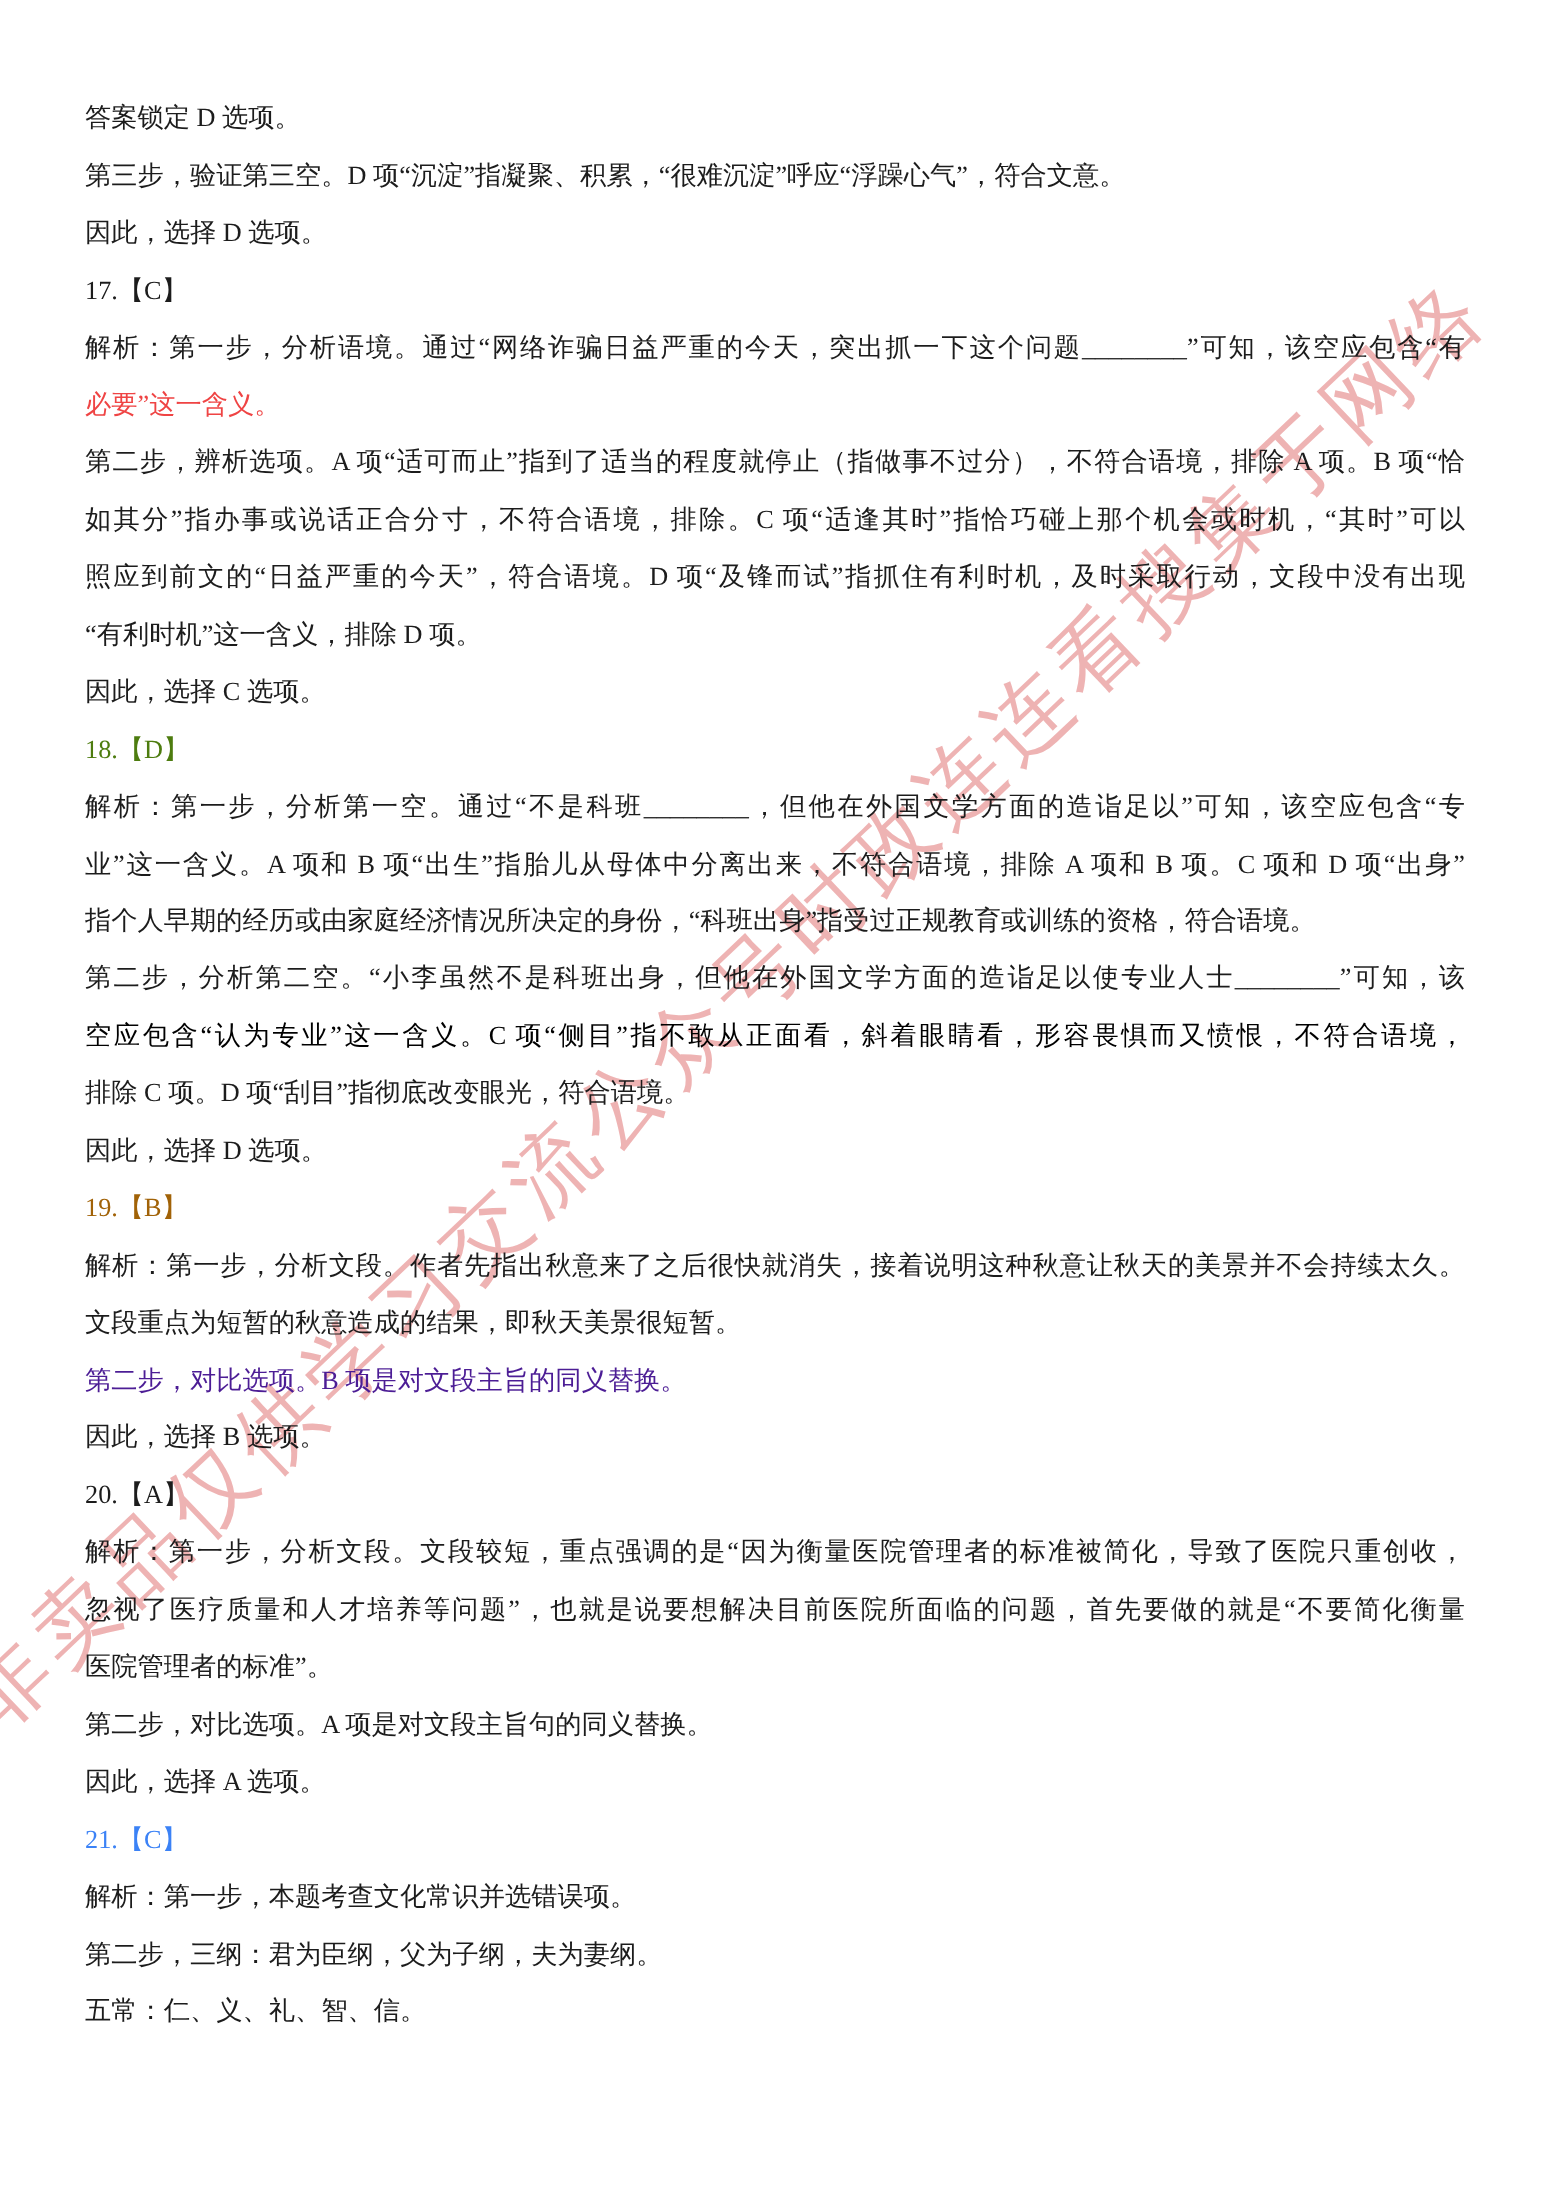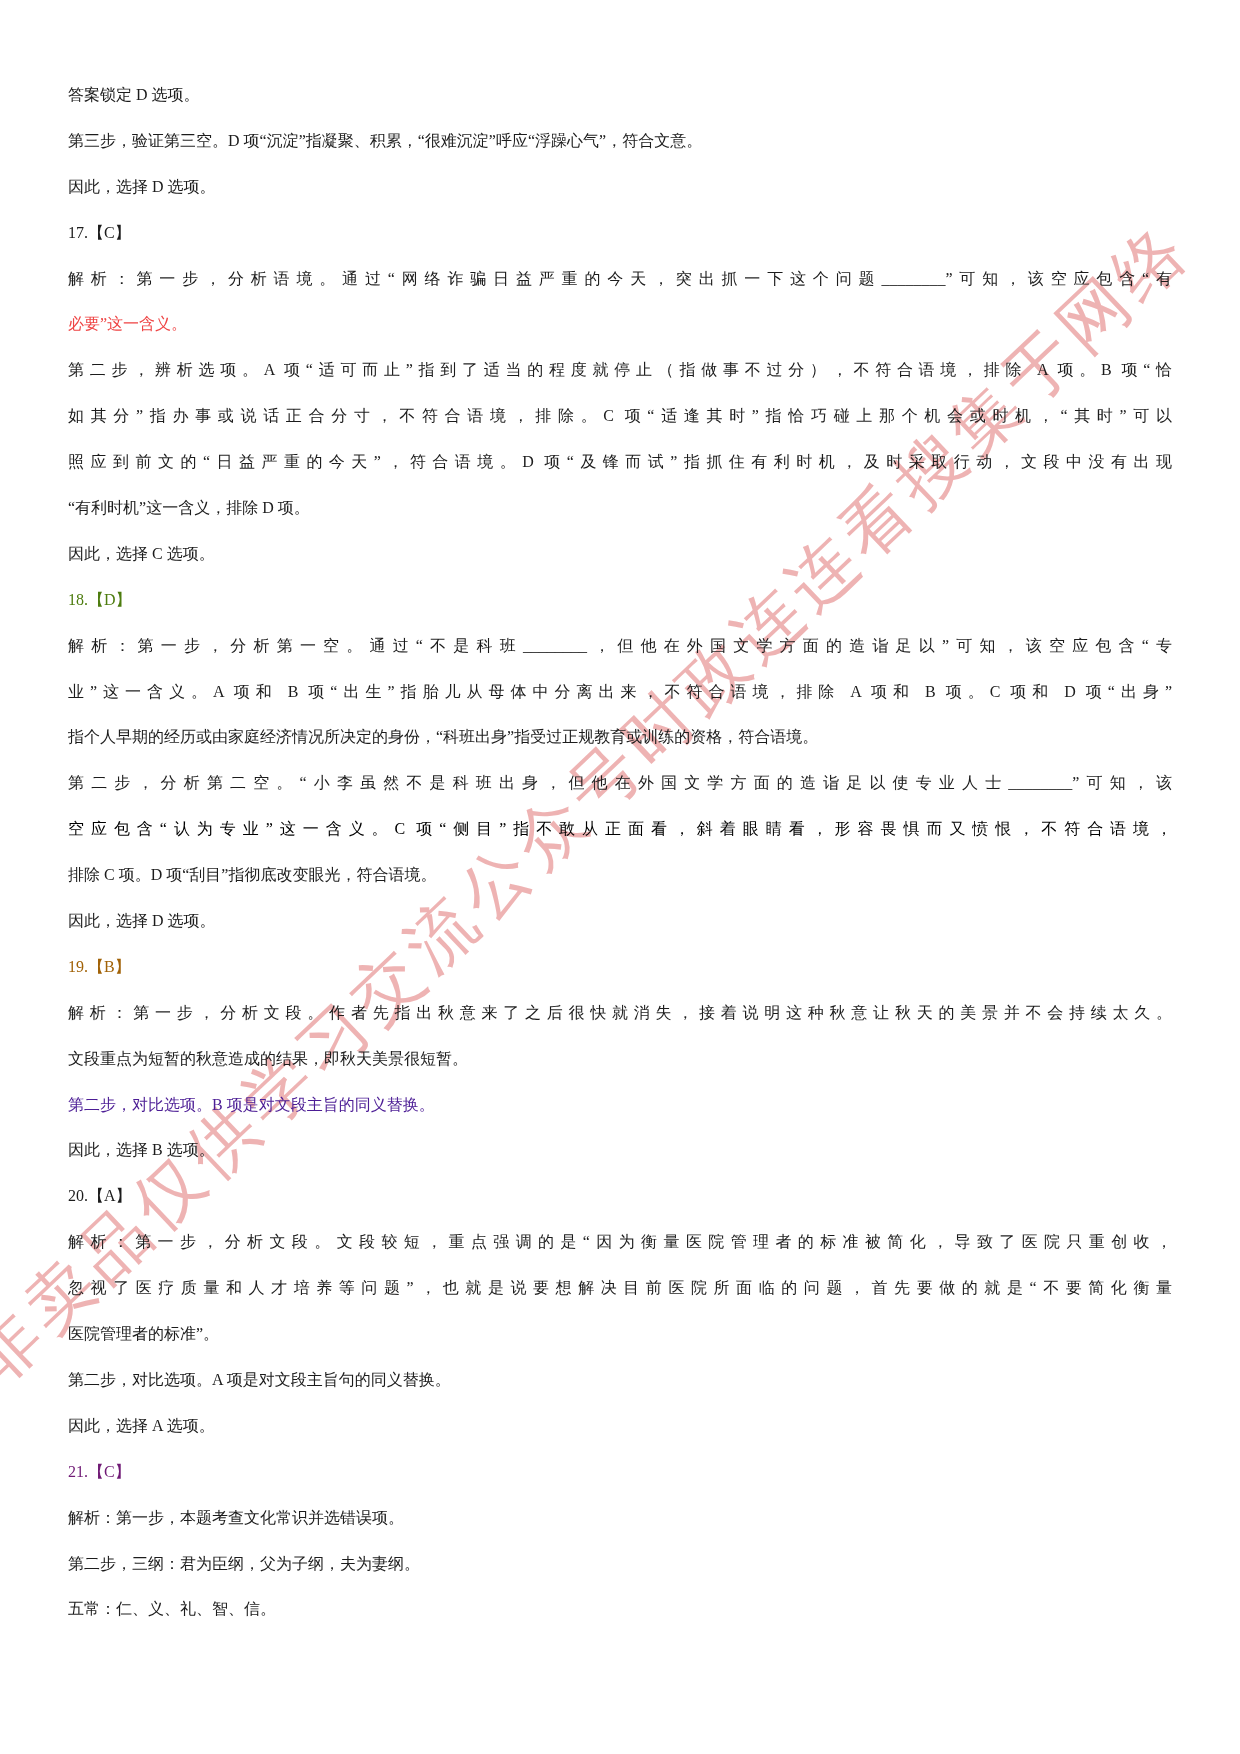--- a/index.html
+++ b/index.html
@@ -38,21 +38,21 @@
   .content {
     position: absolute;
     left: 0;
     top: 0;
     width: 1240px;
     padding: 72px 68px 0 68px;
     box-sizing: border-box;
     z-index: 2;
   }
   .line {
-    font-size: 16px;
+    font-size: 21px;
     line-height: 45.9px;
     height: 45.9px;
     color: #1c1c1c;
     text-align: left;
     white-space: normal;
     word-break: keep-all;
     overflow: visible;
   }
   .line.fill {
     text-align: justify;
@@ -89,18 +89,18 @@
       <div class="line fill" style="color: rgb(28, 28, 28);">解析：第一步，分析文段。作者先指出秋意来了之后很快就消失，接着说明这种秋意让秋天的美景并不会持续太久。</div>
       <div class="line" style="color: rgb(28, 28, 28);">文段重点为短暂的秋意造成的结果，即秋天美景很短暂。</div>
       <div class="line" style="color: #4c1d95;">第二步，对比选项。B 项是对文段主旨的同义替换。</div>
       <div class="line" style="color: rgb(28, 28, 28);">因此，选择 B 选项。</div>
       <div class="line" style="color: rgb(28, 28, 28);">20.【A】</div>
       <div class="line fill" style="color: rgb(28, 28, 28);">解析：第一步，分析文段。文段较短，重点强调的是“因为衡量医院管理者的标准被简化，导致了医院只重创收，</div>
       <div class="line fill" style="color: rgb(28, 28, 28);">忽视了医疗质量和人才培养等问题”，也就是说要想解决目前医院所面临的问题，首先要做的就是“不要简化衡量</div>
       <div class="line" style="color: rgb(28, 28, 28);">医院管理者的标准”。</div>
       <div class="line" style="color: rgb(28, 28, 28);">第二步，对比选项。A 项是对文段主旨句的同义替换。</div>
       <div class="line" style="color: rgb(28, 28, 28);">因此，选择 A 选项。</div>
-      <div class="line" style="color: #701a75;">21.【C】</div>
+      <div class="line" style="color: #3b82f6;">21.【C】</div>
       <div class="line" style="color: rgb(28, 28, 28);">解析：第一步，本题考查文化常识并选错误项。</div>
       <div class="line" style="color: rgb(28, 28, 28);">第二步，三纲：君为臣纲，父为子纲，夫为妻纲。</div>
       <div class="line" style="color: rgb(28, 28, 28);">五常：仁、义、礼、智、信。</div>
     </div>
 </div>
 
 </body></html>

